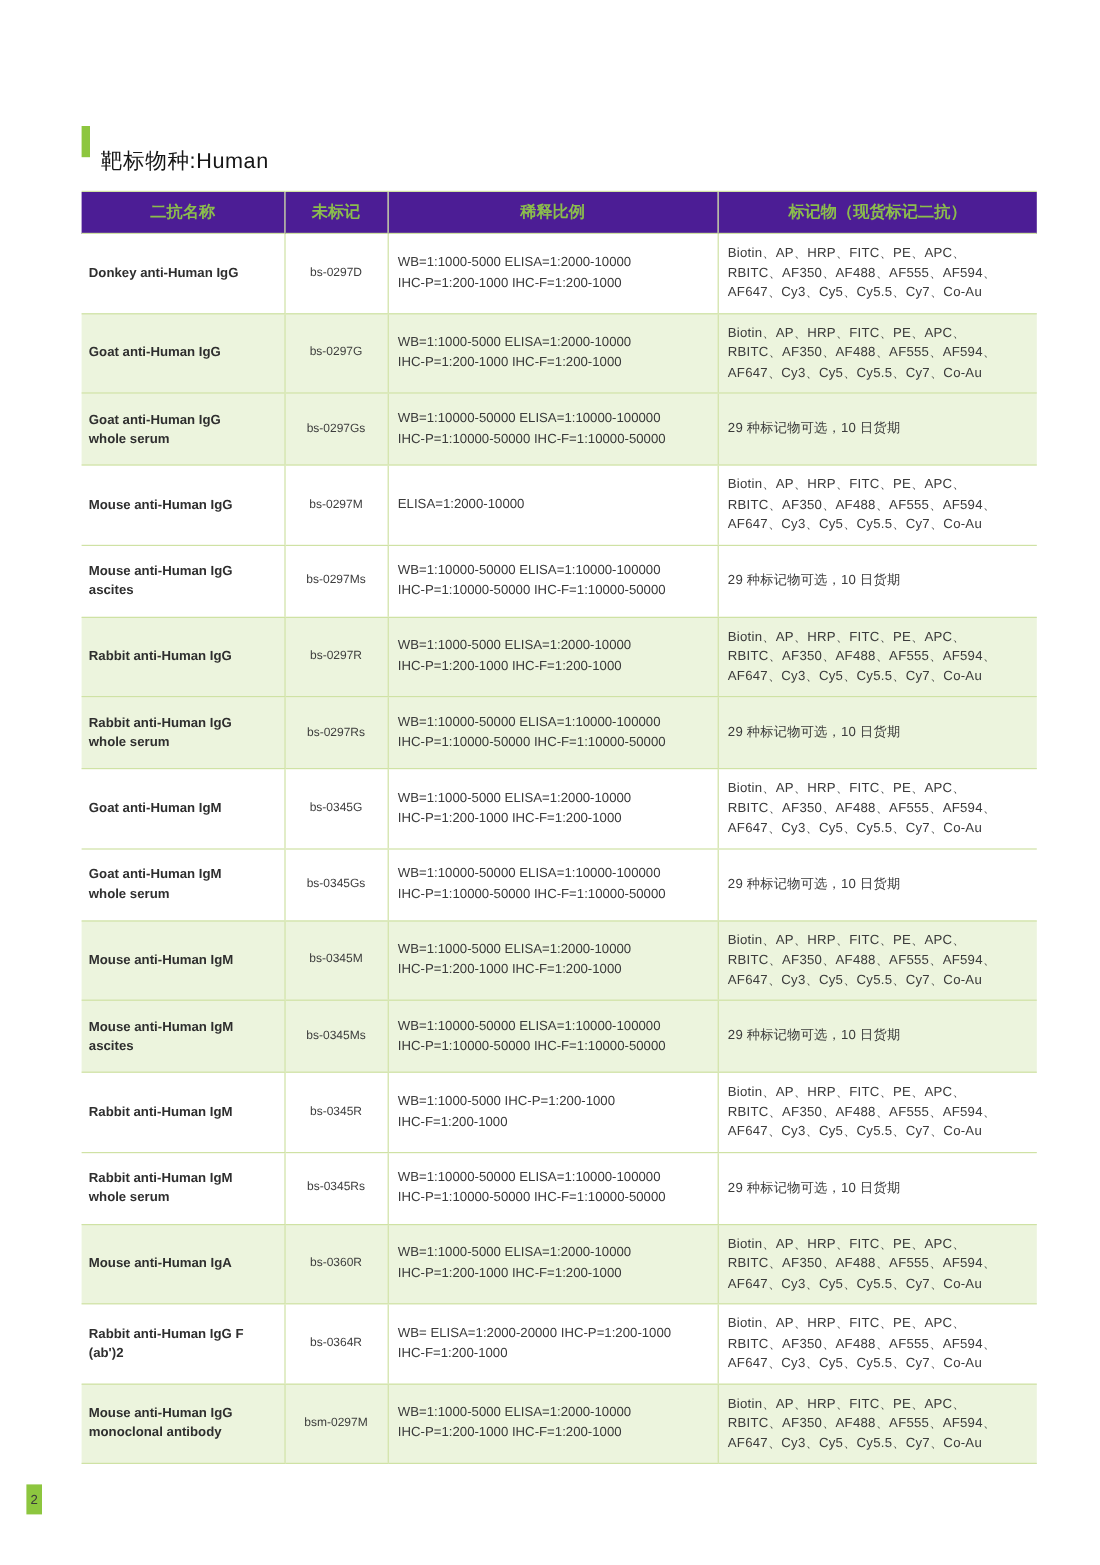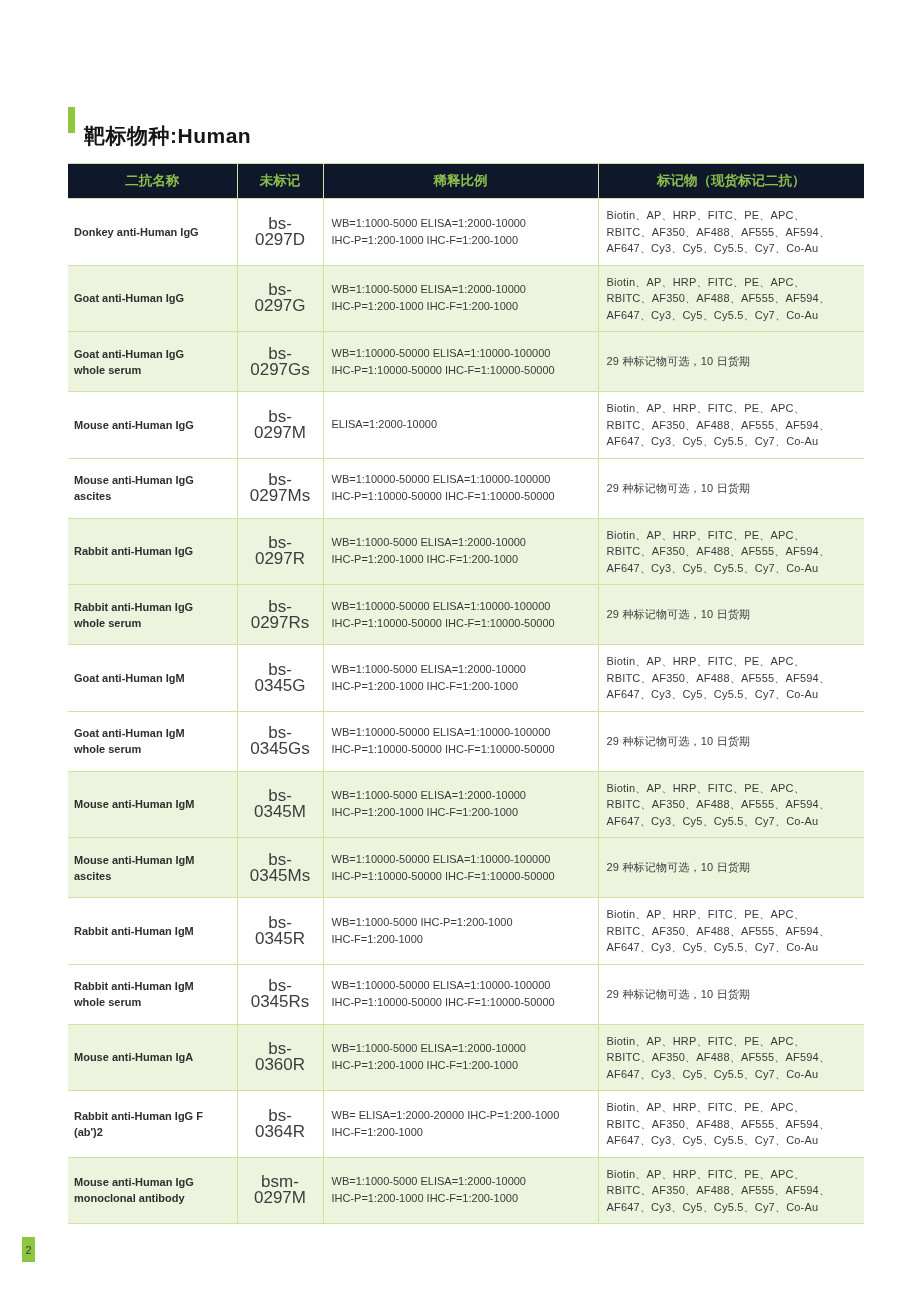--- a/index.html
+++ b/index.html
@@ -11,49 +11,49 @@
     color: var(--text, #3d3d3d);
   }
   .content { position: absolute; left: 68px; top: 90px; width: 796px; }
 
   .section-header { display: flex; align-items: center; margin-bottom: 13px; }
   .accent-bar {
     display: inline-block; width: 7px; height: 26px;
     background: var(--accent, #8dc63f); margin-right: 9px;
   }
   .section-title {
-    font-size: 21px; font-weight: 700; color: #161616; letter-spacing: 0.5px; margin-top: 32px;
+    font-size: 18px; font-weight: 400; color: #161616; letter-spacing: 0.5px; margin-top: 32px;
   }
 
   table.catalog {
     width: 796px; border-collapse: collapse; table-layout: fixed;
   }
   th, td { border-bottom: 1.5px solid var(--border, #cfe2a4); }
   th + th, td + td { border-left: 1.5px solid var(--border, #cfe2a4); }
   thead th {
     border-top: 1.5px solid var(--border, #cfe2a4);
     color: var(--header_text, #8bbd4c);
     font-size: 13.5px; font-weight: 700;
     text-align: center; padding: 8px 4px; height: 32px;
-    background: #0f172a;
+    background: #4c1d95;
   }
   tbody td {
     vertical-align: middle;
     font-size: 11px; line-height: 16px;
     padding: 8px 8px; height: 60px;
     background: #ffffff;
   }
   tr.shaded td { background: var(--row_bg, #ecf4dd); }
 
   td.c-name span {
     font-weight: 700; font-size: 11px; color: var(--name_text, #2e2e2e);
     white-space: pre-line; line-height: 16px;
   }
   td.c-name { padding-left: 6px; }
-  td.c-code { text-align: center; font-size: 17px; color: #3d3d3d; }
+  td.c-code { text-align: center; font-size: 10px; color: #3d3d3d; }
   td.c-dil span { white-space: pre-line; line-height: 17px; font-size: 11px; color: #3a3a3a; }
   td.c-conj span { white-space: pre-line; line-height: 16.5px; font-size: 11px; color: #3a3a3a; letter-spacing: 0.2px; }
 
   .page-number {
     position: absolute; left: 22px; top: 1237px;
     width: 13px; height: 25px;
     background: var(--accent, #8dc63f);
     color: #3a3a3a; font-size: 11px;
     display: flex; align-items: center; justify-content: center;
   }

